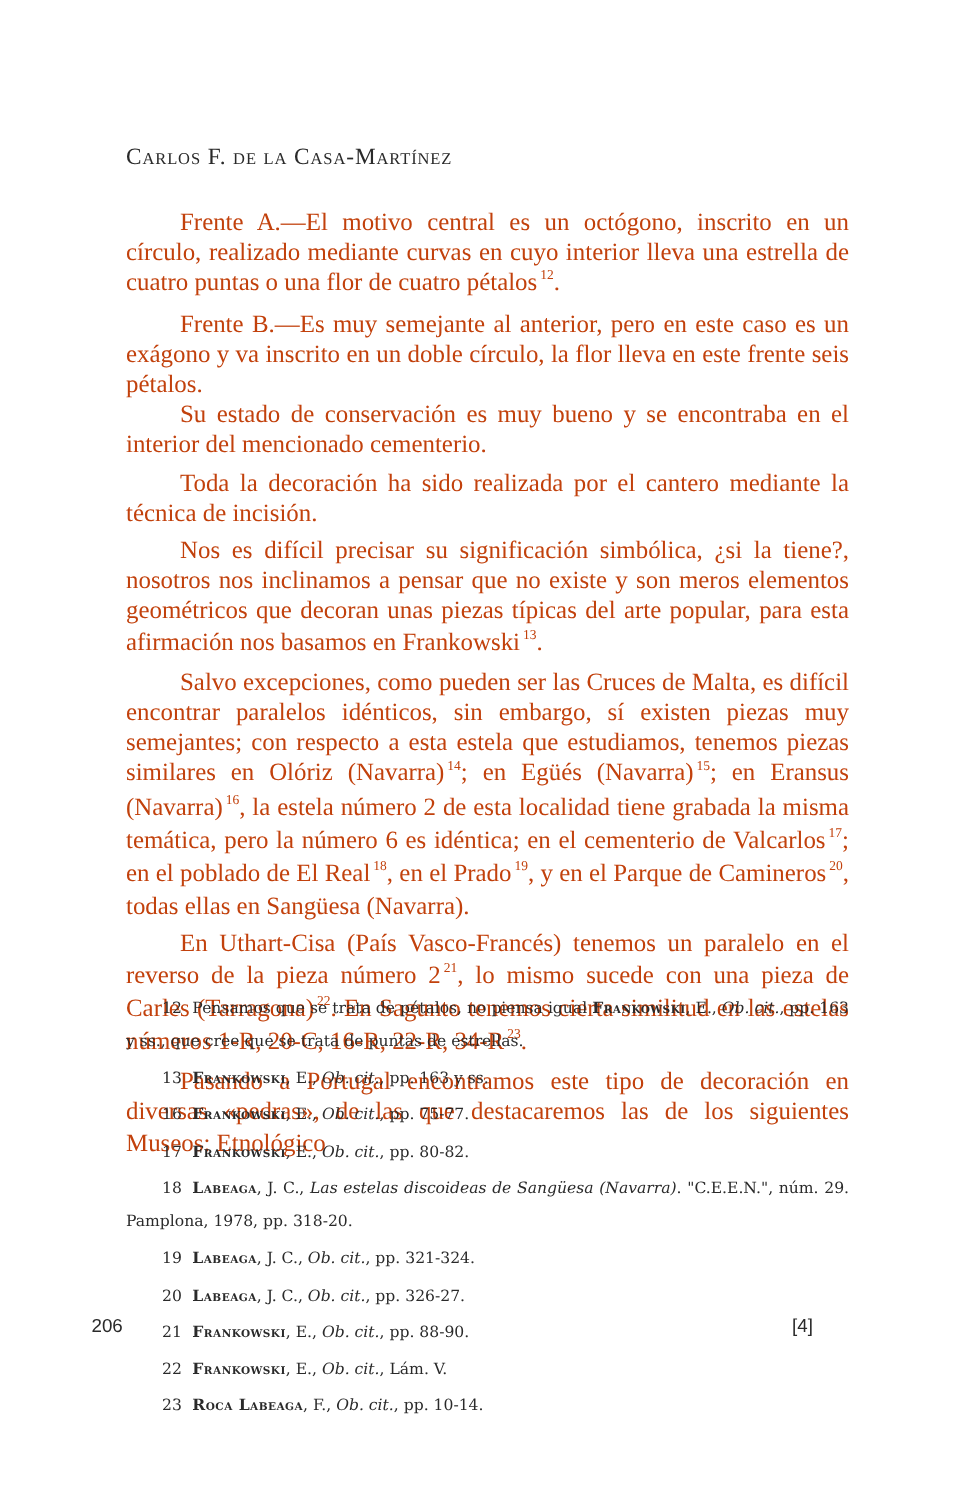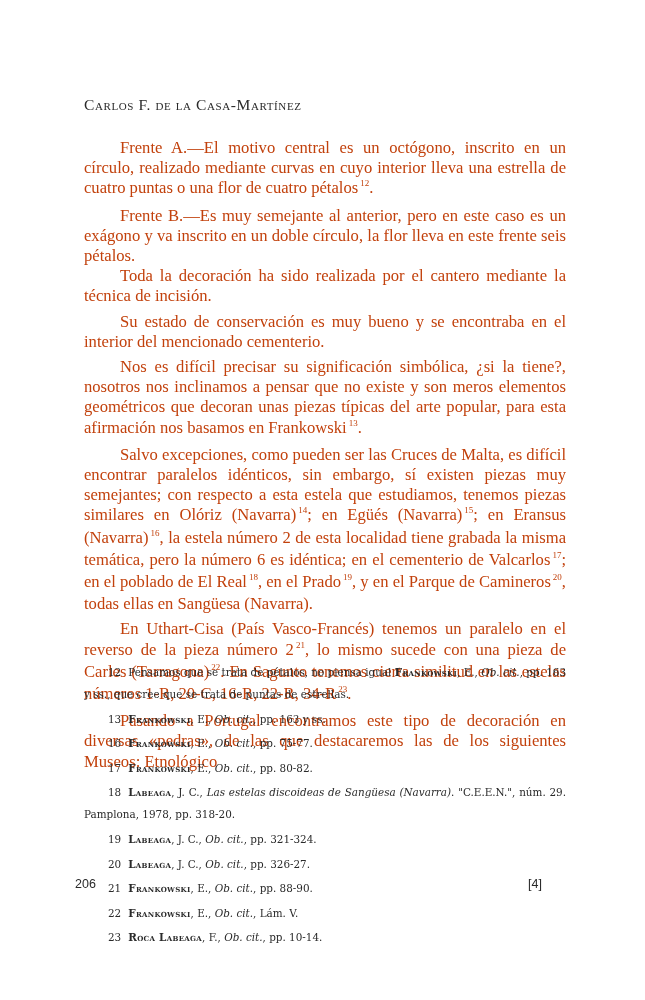--- a/index.html
+++ b/index.html
@@ -24,33 +24,33 @@
     color: #2a2a2a; text-align: justify;
   }
   .notes .note { margin: 0 0 2.6px 0; text-indent: 24px; }
   .notes .num { margin-right: 7px; }
   .sc { font-variant: small-caps; font-weight: bold; letter-spacing: 0.3px; }
   .it { font-style: italic; }
   .folio {
     position: absolute; top: 877px; font-family: "Liberation Sans Narrow", "Liberation Sans", sans-serif;
     font-size: 12.5px; color: #2a2a2a;
   }
-  .folio-left { left: 75px; }
+  .folio-left { left: 61px; }
   .folio-right { left: 528px; }
 </style>
 </head>
 <body>
 
 <div class="page">
   <div class="running-head">Carlos F. de la Casa-Martínez</div>
   <div class="body-text" id="body-text">
       <p>Frente A.—El motivo central es un octógono, inscrito en un círculo, realizado mediante curvas en cuyo interior lleva una estrella de cuatro puntas o una flor de cuatro pétalos<sup>12</sup>.</p>
       <p class="tight">Frente B.—Es muy semejante al anterior, pero en este caso es un exágono y va inscrito en un doble círculo, la flor lleva en este frente seis pétalos.</p>
+      <p>Su estado de conservación es muy bueno y se encontraba en el interior del mencionado cementerio.</p>
       <p>Toda la decoración ha sido realizada por el cantero mediante la técnica de incisión.</p>
-      <p>Su estado de conservación es muy bueno y se encontraba en el interior del mencionado cementerio.</p>
       <p>Nos es difícil precisar su significación simbólica, ¿si la tiene?, nosotros nos inclinamos a pensar que no existe y son meros elementos geométricos que decoran unas piezas típicas del arte popular, para esta afirmación nos basamos en Frankowski<sup>13</sup>.</p>
       <p>Salvo excepciones, como pueden ser las Cruces de Malta, es difícil encontrar paralelos idénticos, sin embargo, sí existen piezas muy semejantes; con respecto a esta estela que estudiamos, tenemos piezas similares en Olóriz (Navarra)<sup>14</sup>; en Egüés (Navarra)<sup>15</sup>; en Eransus (Navarra)<sup>16</sup>, la estela número 2 de esta localidad tiene grabada la misma temática, pero la número 6 es idéntica; en el cementerio de Valcarlos<sup>17</sup>; en el poblado de El Real<sup>18</sup>, en el Prado<sup>19</sup>, y en el Parque de Camineros<sup>20</sup>, todas ellas en Sangüesa (Navarra).</p>
       <p>En Uthart-Cisa (País Vasco-Francés) tenemos un paralelo en el reverso de la pieza número 2<sup>21</sup>, lo mismo sucede con una pieza de Carles (Tarragona)<sup>22</sup>. En Sagunto tenemos cierta similitud en las estelas números 1-R, 20-C, 16-R, 22-R, 34-R<sup>23</sup>.</p>
       <p>Pasando a Portugal encontramos este tipo de decoración en diversas «pedras», de las que destacaremos las de los siguientes Museos: Etnológico</p>
     </div>
   <div class="notes" id="notes">
       <div class="note"><span class="num">12</span>Pensamos que se trata de pétalos, no piensa igual <span class="sc">Frankowski</span>, E., <span class="it">Ob. cit.</span>, pp. 163 y ss., que cree que se trata de puntas de estrellas.</div>
       <div class="note"><span class="num">13</span><span class="sc">Frankowski</span>, E., <span class="it">Ob. cit.</span>, pp. 163 y ss.</div>
       <div class="note"><span class="num">16</span><span class="sc">Frankowski</span>, E., <span class="it">Ob. cit.</span>, pp. 75-77.</div>
       <div class="note"><span class="num">17</span><span class="sc">Frankowski</span>, E., <span class="it">Ob. cit.</span>, pp. 80-82.</div>

